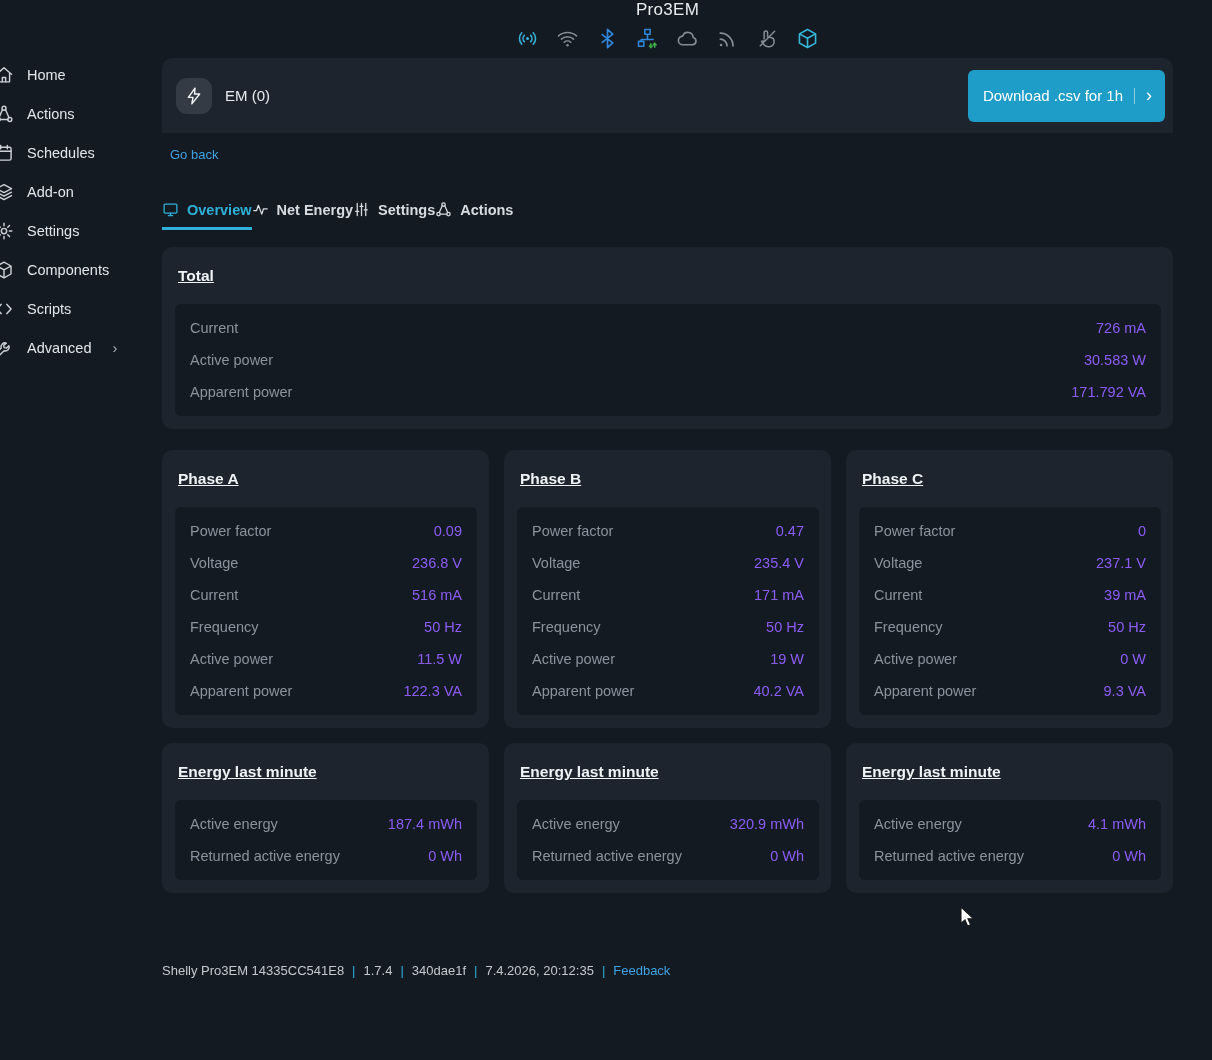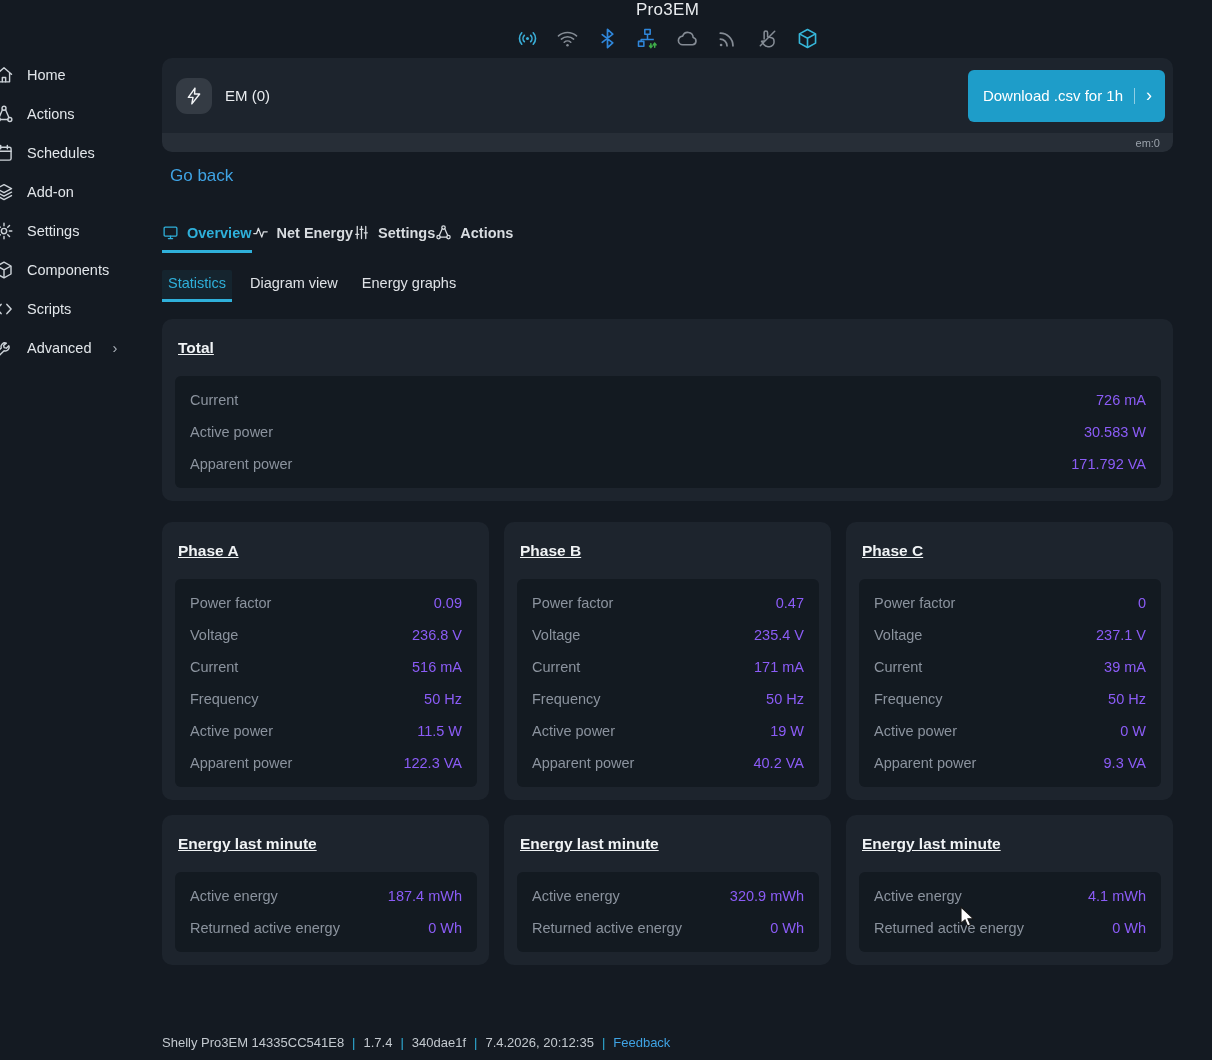--- a/index.html
+++ b/index.html
@@ -37,21 +37,21 @@
              background:var(--button-bg,#1e9dc9); color:#ffffff; font-size:15px;
              font-family:inherit; display:flex; align-items:center; gap:11px;
              padding:0 13px 0 15px; cursor:pointer; }
   .csv-btn .vdiv { width:1px; height:16px; background:rgba(255,255,255,.5); }
   .csv-btn .chev { font-size:18px; line-height:1; padding-bottom:2px; }
 
   .meta-strip { height:19px; background:#272e37; border-radius:0 0 10px 10px;
                 display:flex; align-items:center; justify-content:flex-end;
                 padding-right:13px; font-size:11px; color:#9aa2ab; }
 
-  .go-back { display:inline-block; margin:14px 0 0 8px; font-size:17px;
+  .go-back { display:inline-block; margin:14px 0 0 8px; font-size:13px;
              color:var(--link,#3fa3e4); text-decoration:none; cursor:pointer; }
 
   .tabs { margin-top:38px; display:flex; justify-content:flex-start; align-items:flex-end;font-weight:bold; }
   .tab { display:flex; align-items:center; gap:8px; font-size:14.5px; color:#d8dce0;
          padding-bottom:9px; border-bottom:3px solid transparent; cursor:pointer; }
   .tab svg { display:block; }
   .tab.active { color:var(--accent,#2fb0da); border-bottom-color:var(--accent,#2fb0da); }
 
   .subtabs { margin-top:17px; display:flex; gap:12px; }
   .subtab { font-size:14.5px; color:#dfe2e6; padding:5px 6px 8px;
@@ -227,23 +227,20 @@
             <path d="M13.2 2.5 5.2 13.6h5.6L9.4 21.5 18.8 9.6h-6.2Z"></path>
           </svg>
       </span>
       <span class="device-name">EM (0)</span>
       <button class="csv-btn">
         <span>Download .csv for 1h</span>
         <span class="vdiv"></span>
         <span class="chev">›</span>
       </button>
     </div>
-    <div class="meta-strip">
-      <span>em:0</span>
-    </div>
 
     <a class="go-back">Go back</a>
 
     
     <div class="tabs">
       <div class="tab active">
         <svg width="17" height="17" viewBox="0 0 24 24" fill="none" stroke="currentColor" stroke-width="1.8" stroke-linecap="round">
             <rect x="3" y="4.5" width="18" height="12.5" rx="1.5"></rect>
             <path d="M9 20.5h6M12 17v3.5"></path>
           </svg>
@@ -266,25 +263,20 @@
             <circle cx="12" cy="5" r="2.4"></circle>
             <circle cx="5" cy="18.5" r="2.4"></circle>
             <circle cx="19" cy="18.5" r="2.4"></circle>
             <path d="M10.2 6.6 6 16.4M13.8 6.6 18 16.4M7.4 18.5h9.2"></path>
           </svg>
         <span>Actions</span>
       </div>
     </div>
 
     
-    <div class="subtabs">
-      <div class="subtab active">Statistics</div>
-      <div class="subtab">Diagram view</div>
-      <div class="subtab">Energy graphs</div>
-    </div>
 
     
     <div class="total-wrap">
       <section class="card">
         <h3 class="card-title">Total</h3>
         <div class="panel">
           <div class="kv">
             <span class="k">Current</span>
             <span class="v">726 mA</span>
           </div>

